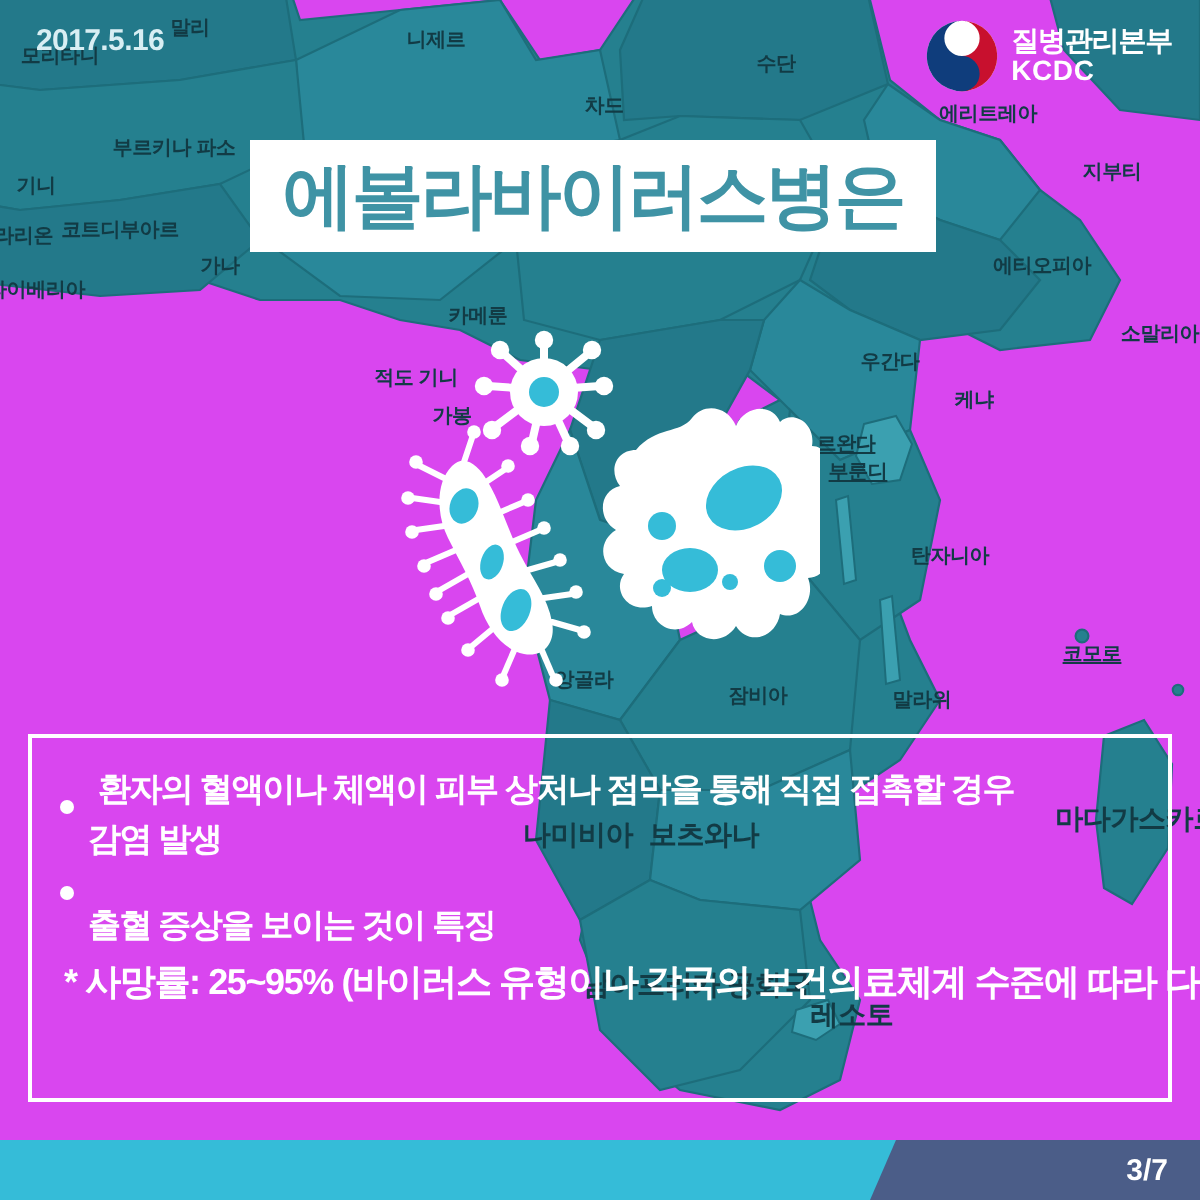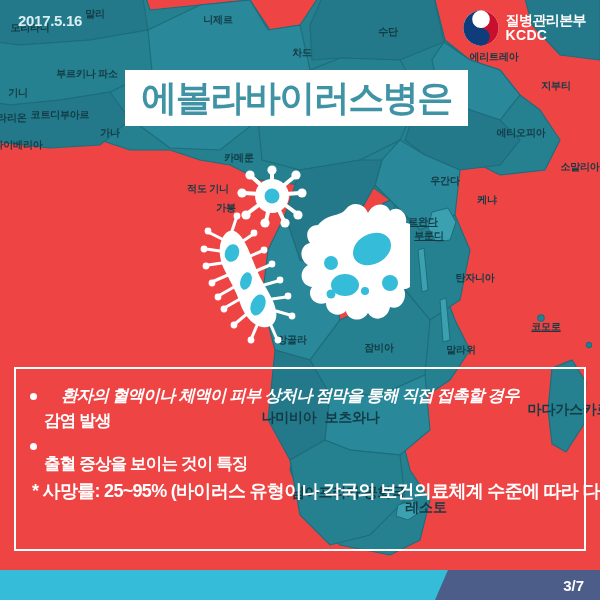--- a/index.html
+++ b/index.html
@@ -4,21 +4,21 @@
 <style>
   html,body{margin:0;padding:0;}
   body{
     width:600px;height:600px;overflow:hidden;
     font-family:"Liberation Sans","DejaVu Sans",sans-serif;
     background:#2b8b9d;
   }
   #card{position:relative;width:600px;height:600px;overflow:hidden;background:#2b8b9d;}
 
   
-  #map{position:absolute;inset:0;background:#ef4444;}
+  #map{position:absolute;inset:0;background:#d946ef;}
   #map svg{position:absolute;left:0;top:0;width:600px;height:600px;}
   .land{fill:#25808f;stroke:#1d6d7b;stroke-width:1.1;}
   .land2{fill:#29889a;stroke:#1d6d7b;stroke-width:1.1;}
   .land3{fill:#23798a;stroke:#1d6d7b;stroke-width:1.1;}
   .lake{fill:#3ba0b0;stroke:#1d6d7b;stroke-width:1;}
 
   .mlabel{
     position:absolute;color:#123b45;font-size:10px;font-weight:bold;
     white-space:nowrap;transform:translate(-50%,-50%);
     letter-spacing:-0.2px;
@@ -52,21 +52,21 @@
   
   #virus{position:absolute;left:200px;top:165px;width:210px;height:190px;}
   #virus svg{width:210px;height:190px;display:block;}
 
   
   #panel{
     position:absolute;left:14px;top:367px;width:572px;height:184px;
     border:2px solid #ffffff;box-sizing:border-box;
     padding:14px 12px 0 14px;
   }
-  .bullet-row{display:flex;align-items:flex-start;gap:24px;margin-bottom:1px;font-style:italic;}
+  .bullet-row{display:flex;align-items:flex-end;gap:12px;margin-bottom:1px;}
   .dot{
     width:7px;height:7px;border-radius:50%;background:#ffffff;flex:none;
     margin-top:10px;
   }
   .btext{
     color:#ffffff;font-size:16.5px;font-weight:bold;line-height:1.48;
     letter-spacing:-0.8px;
   }
   .indent{padding-left:14px;}
   .foot{

